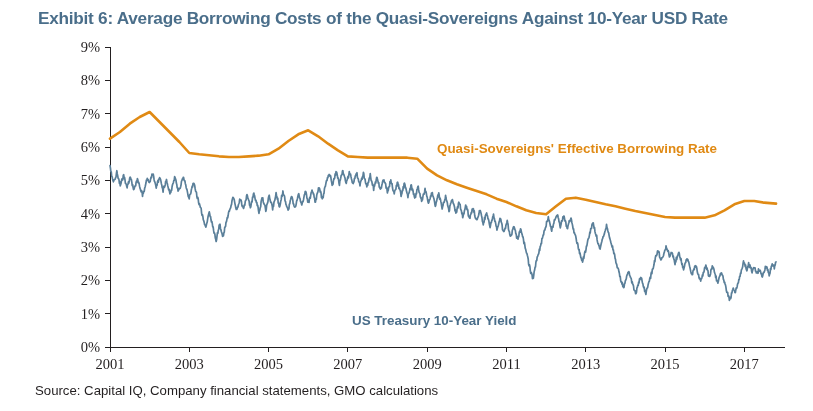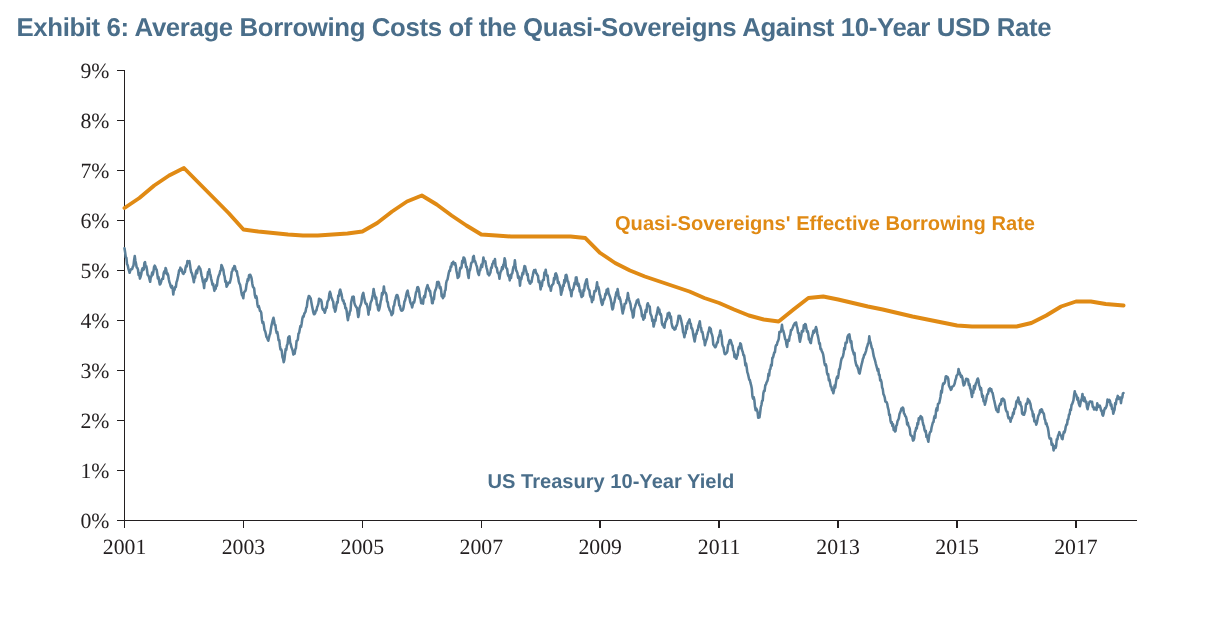--- a/index.html
+++ b/index.html
@@ -13,20 +13,21 @@
     font-family: "Liberation Sans", sans-serif;
     overflow: hidden;
     position: relative;
   }
   #exhibit-root {
     position: relative;
     width: 649px;
     height: 411px;
     background: #ffffff;
     box-sizing: border-box;
+    margin-left: 27px;
   }
   #chart-title {
     position: absolute;
     left: 11px;
     top: 7px;
     width: 795px;
     font-family: "Liberation Sans", sans-serif;
     font-size: 17.2px;
     font-weight: bold;
     color: #4A6E8A;
@@ -160,14 +161,15 @@
       <path id="series-blue" class="series-path" d="M83.00,131.49 L83.43,134.22 L83.86,137.56 L84.28,137.90 L84.71,142.21 L85.14,142.80 L85.57,145.01 L86.00,146.45 L86.42,147.84 L86.85,146.45 L87.28,145.53 L87.71,145.51 L88.14,145.28 L88.56,143.77 L88.99,143.13 L89.42,139.32 L89.85,136.72 L90.28,139.97 L90.70,141.76 L91.13,144.37 L91.56,144.58 L91.99,145.75 L92.42,149.42 L92.84,147.93 L93.27,151.80 L93.70,150.54 L94.13,148.96 L94.56,146.31 L94.99,144.85 L95.41,146.07 L95.84,145.64 L96.27,141.32 L96.70,140.74 L97.13,144.03 L97.55,143.48 L97.98,145.73 L98.41,149.31 L98.84,149.56 L99.27,150.34 L99.69,152.28 L100.12,153.87 L100.55,150.61 L100.98,150.32 L101.41,147.77 L101.83,149.17 L102.26,147.31 L102.69,144.05 L103.12,143.11 L103.55,143.78 L103.97,145.37 L104.40,145.55 L104.83,148.31 L105.26,151.70 L105.69,150.69 L106.11,153.58 L106.54,155.65 L106.97,155.33 L107.40,153.93 L107.83,152.32 L108.25,151.74 L108.68,151.86 L109.11,148.17 L109.54,146.92 L109.97,147.90 L110.39,144.64 L110.82,145.74 L111.25,148.85 L111.68,148.23 L112.11,149.45 L112.53,152.18 L112.96,154.19 L113.39,155.25 L113.82,156.92 L114.25,157.76 L114.68,156.67 L115.10,158.21 L115.53,162.33 L115.96,158.77 L116.39,159.18 L116.82,157.31 L117.24,157.32 L117.67,154.10 L118.10,153.02 L118.53,151.03 L118.96,149.05 L119.38,146.21 L119.81,146.46 L120.24,144.43 L120.67,146.23 L121.10,145.53 L121.52,147.19 L121.95,148.30 L122.38,148.54 L122.81,147.56 L123.24,147.43 L123.66,144.73 L124.09,143.00 L124.52,143.68 L124.95,140.04 L125.38,141.28 L125.80,140.58 L126.23,140.05 L126.66,142.44 L127.09,145.71 L127.52,147.60 L127.94,148.14 L128.37,149.91 L128.80,151.59 L129.23,154.22 L129.66,151.50 L130.08,151.27 L130.51,147.86 L130.94,146.45 L131.37,148.20 L131.80,145.40 L132.22,144.74 L132.65,143.66 L133.08,144.62 L133.51,145.22 L133.94,147.12 L134.37,149.70 L134.79,151.13 L135.22,153.74 L135.65,154.60 L136.08,158.07 L136.51,153.35 L136.93,152.25 L137.36,153.36 L137.79,152.35 L138.22,150.94 L138.65,147.36 L139.07,147.78 L139.50,145.48 L139.93,148.19 L140.36,149.62 L140.79,151.89 L141.21,153.59 L141.64,155.86 L142.07,155.18 L142.50,157.47 L142.93,159.90 L143.35,157.76 L143.78,158.57 L144.21,155.96 L144.64,156.47 L145.07,152.74 L145.49,150.78 L145.92,149.63 L146.35,148.78 L146.78,146.65 L147.21,146.46 L147.63,142.67 L148.06,143.56 L148.49,144.73 L148.92,145.92 L149.35,149.08 L149.77,150.39 L150.20,153.91 L150.63,153.48 L151.06,157.18 L151.49,156.24 L151.91,155.62 L152.34,154.48 L152.77,154.36 L153.20,154.40 L153.63,152.75 L154.06,150.85 L154.48,147.24 L154.91,146.61 L155.34,144.93 L155.77,145.26 L156.20,143.34 L156.62,143.59 L157.05,145.99 L157.48,146.80 L157.91,146.86 L158.34,149.72 L158.76,150.84 L159.19,153.74 L159.62,155.05 L160.05,155.78 L160.48,158.16 L160.90,160.62 L161.33,162.76 L161.76,163.22 L162.19,164.85 L162.62,161.13 L163.04,160.41 L163.47,160.13 L163.90,159.02 L164.33,155.79 L164.76,154.19 L165.18,152.08 L165.61,152.96 L166.04,149.44 L166.47,149.25 L166.90,149.25 L167.32,150.27 L167.75,151.80 L168.18,154.96 L168.61,157.15 L169.04,157.70 L169.46,158.34 L169.89,162.71 L170.32,164.50 L170.75,163.24 L171.18,164.65 L171.60,168.81 L172.03,170.65 L172.46,169.84 L172.89,171.36 L173.32,173.28 L173.75,173.44 L174.17,174.50 L174.60,179.10 L175.03,181.29 L175.46,180.72 L175.89,182.71 L176.31,185.93 L176.74,186.69 L177.17,188.32 L177.60,190.55 L178.03,191.04 L178.45,192.24 L178.88,193.17 L179.31,191.23 L179.74,189.36 L180.17,188.28 L180.59,185.37 L181.02,182.80 L181.45,180.97 L181.88,179.26 L182.31,177.83 L182.73,179.83 L183.16,182.59 L183.59,182.64 L184.02,185.99 L184.45,187.96 L184.87,187.40 L185.30,189.63 L185.73,192.93 L186.16,192.78 L186.59,196.47 L187.01,199.04 L187.44,198.82 L187.87,200.16 L188.30,203.99 L188.73,205.22 L189.15,207.48 L189.58,205.84 L190.01,202.19 L190.44,198.64 L190.87,199.27 L191.29,196.19 L191.72,195.40 L192.15,191.17 L192.58,190.55 L193.01,190.19 L193.44,194.46 L193.86,195.50 L194.29,197.54 L194.72,198.58 L195.15,199.99 L195.58,202.41 L196.00,201.21 L196.43,201.85 L196.86,198.96 L197.29,198.13 L197.72,193.22 L198.14,193.03 L198.57,192.32 L199.00,188.28 L199.43,187.93 L199.86,185.55 L200.28,183.38 L200.71,183.86 L201.14,181.52 L201.57,178.40 L202.00,176.86 L202.42,177.07 L202.85,175.19 L203.28,174.50 L203.71,173.69 L204.14,171.26 L204.56,170.52 L204.99,166.66 L205.42,165.07 L205.85,163.38 L206.28,163.52 L206.70,164.34 L207.13,165.01 L207.56,167.54 L207.99,169.81 L208.42,171.91 L208.84,174.11 L209.27,175.49 L209.70,175.51 L210.13,174.72 L210.56,173.02 L210.98,173.00 L211.41,170.75 L211.84,169.78 L212.27,168.40 L212.70,165.17 L213.13,165.39 L213.55,166.28 L213.98,165.96 L214.41,167.20 L214.84,171.22 L215.27,172.39 L215.69,172.17 L216.12,173.39 L216.55,174.48 L216.98,172.95 L217.41,170.79 L217.83,171.20 L218.26,167.42 L218.69,166.41 L219.12,165.84 L219.55,161.86 L219.97,160.54 L220.40,161.74 L220.83,164.18 L221.26,164.95 L221.69,166.31 L222.11,166.91 L222.54,171.09 L222.97,171.61 L223.40,173.77 L223.83,172.59 L224.25,169.71 L224.68,167.42 L225.11,167.82 L225.54,162.99 L225.97,163.35 L226.39,160.11 L226.82,159.04 L227.25,160.82 L227.68,162.08 L228.11,164.85 L228.53,166.48 L228.96,166.24 L229.39,168.52 L229.82,168.33 L230.25,171.54 L230.67,171.25 L231.10,173.32 L231.53,176.97 L231.96,179.45 L232.39,176.67 L232.82,176.16 L233.24,173.52 L233.67,173.04 L234.10,167.61 L234.53,165.72 L234.96,163.94 L235.38,165.47 L235.81,163.75 L236.24,167.98 L236.67,169.27 L237.10,170.03 L237.52,170.80 L237.95,171.28 L238.38,174.09 L238.81,177.37 L239.24,175.74 L239.66,171.42 L240.09,170.05 L240.52,169.17 L240.95,167.62 L241.38,163.88 L241.80,162.19 L242.23,161.24 L242.66,164.12 L243.09,165.77 L243.52,167.75 L243.94,168.54 L244.37,168.46 L244.80,170.05 L245.23,172.00 L245.66,175.80 L246.08,171.22 L246.51,172.45 L246.94,168.38 L247.37,167.11 L247.80,166.32 L248.22,164.21 L248.65,162.10 L249.08,158.65 L249.51,161.46 L249.94,162.87 L250.36,165.26 L250.79,164.24 L251.22,169.15 L251.65,168.88 L252.08,172.37 L252.51,172.96 L252.93,171.83 L253.36,169.76 L253.79,166.97 L254.22,165.64 L254.65,161.34 L255.07,162.47 L255.50,160.74 L255.93,156.97 L256.36,160.64 L256.79,161.05 L257.21,161.35 L257.64,162.82 L258.07,167.07 L258.50,167.35 L258.93,170.43 L259.35,171.19 L259.78,172.79 L260.21,173.29 L260.64,174.33 L261.07,176.09 L261.49,175.14 L261.92,174.97 L262.35,170.13 L262.78,169.76 L263.21,166.85 L263.63,165.40 L264.06,163.68 L264.49,162.65 L264.92,162.82 L265.35,164.07 L265.77,166.18 L266.20,169.80 L266.63,169.79 L267.06,172.01 L267.49,173.04 L267.91,173.14 L268.34,172.86 L268.77,172.08 L269.20,170.09 L269.63,166.97 L270.05,166.30 L270.48,164.38 L270.91,162.21 L271.34,160.53 L271.77,159.74 L272.20,162.12 L272.62,163.97 L273.05,164.68 L273.48,167.39 L273.91,168.36 L274.34,169.16 L274.76,170.94 L275.19,169.18 L275.62,167.30 L276.05,167.73 L276.48,165.90 L276.90,163.40 L277.33,160.90 L277.76,160.36 L278.19,157.61 L278.62,157.37 L279.04,158.29 L279.47,160.40 L279.90,164.16 L280.33,164.90 L280.76,168.09 L281.18,166.56 L281.61,168.03 L282.04,168.40 L282.47,164.37 L282.90,163.18 L283.32,164.16 L283.75,160.78 L284.18,158.65 L284.61,157.55 L285.04,156.09 L285.46,157.89 L285.89,158.32 L286.32,160.08 L286.75,159.94 L287.18,163.26 L287.60,164.15 L288.03,168.13 L288.46,168.17 L288.89,165.29 L289.32,165.40 L289.74,161.11 L290.17,159.59 L290.60,158.66 L291.03,157.30 L291.46,153.95 L291.89,154.29 L292.31,153.93 L292.74,155.05 L293.17,158.10 L293.60,157.23 L294.03,159.04 L294.45,163.60 L294.88,162.43 L295.31,164.79 L295.74,163.60 L296.17,163.63 L296.59,159.95 L297.02,159.35 L297.45,154.70 L297.88,153.02 L298.31,152.52 L298.73,150.37 L299.16,148.01 L299.59,146.33 L300.02,146.61 L300.45,143.61 L300.87,143.86 L301.30,141.31 L301.73,141.35 L302.16,140.49 L302.59,141.70 L303.01,142.34 L303.44,141.49 L303.87,143.28 L304.30,146.66 L304.73,148.61 L305.15,151.35 L305.58,150.79 L306.01,150.20 L306.44,146.74 L306.87,144.54 L307.29,144.95 L307.72,143.95 L308.15,139.85 L308.58,141.13 L309.01,137.65 L309.43,137.88 L309.86,138.81 L310.29,141.08 L310.72,144.02 L311.15,143.93 L311.58,145.88 L312.00,149.26 L312.43,151.38 L312.86,146.92 L313.29,146.07 L313.72,144.16 L314.14,141.51 L314.57,140.91 L315.00,140.74 L315.43,137.16 L315.86,136.64 L316.28,139.92 L316.71,140.14 L317.14,141.45 L317.57,142.74 L318.00,143.93 L318.42,146.85 L318.85,148.41 L319.28,149.38 L319.71,146.55 L320.14,146.20 L320.56,144.06 L320.99,142.39 L321.42,143.96 L321.85,141.08 L322.28,137.67 L322.70,139.81 L323.13,140.06 L323.56,140.12 L323.99,142.67 L324.42,144.69 L324.84,146.15 L325.27,148.70 L325.70,149.04 L326.13,149.57 L326.56,148.53 L326.98,147.60 L327.41,144.41 L327.84,144.64 L328.27,141.98 L328.70,141.57 L329.12,139.96 L329.55,140.43 L329.98,138.70 L330.41,143.54 L330.84,144.18 L331.27,144.84 L331.69,147.49 L332.12,148.17 L332.55,148.76 L332.98,151.84 L333.41,148.67 L333.83,146.93 L334.26,146.42 L334.69,144.07 L335.12,145.29 L335.55,142.50 L335.97,141.90 L336.40,138.23 L336.83,139.73 L337.26,144.23 L337.69,144.81 L338.11,145.37 L338.54,148.92 L338.97,150.01 L339.40,149.82 L339.83,152.95 L340.25,149.56 L340.68,151.35 L341.11,148.40 L341.54,148.26 L341.97,145.51 L342.39,143.76 L342.82,143.56 L343.25,139.55 L343.68,143.34 L344.11,146.46 L344.53,146.86 L344.96,148.11 L345.39,151.26 L345.82,150.31 L346.25,151.60 L346.67,156.47 L347.10,151.71 L347.53,152.16 L347.96,150.05 L348.39,147.84 L348.81,148.85 L349.24,145.65 L349.67,143.41 L350.10,143.58 L350.53,145.82 L350.96,147.14 L351.38,149.42 L351.81,148.78 L352.24,153.08 L352.67,153.02 L353.10,154.80 L353.52,155.08 L353.95,153.67 L354.38,154.03 L354.81,151.22 L355.24,149.53 L355.66,147.31 L356.09,146.10 L356.52,146.11 L356.95,145.93 L357.38,148.15 L357.80,148.29 L358.23,149.33 L358.66,149.89 L359.09,154.12 L359.52,153.29 L359.94,154.80 L360.37,158.99 L360.80,156.75 L361.23,156.64 L361.66,153.37 L362.08,152.55 L362.51,152.66 L362.94,147.69 L363.37,148.62 L363.80,145.82 L364.22,149.16 L364.65,149.76 L365.08,149.68 L365.51,153.96 L365.94,156.29 L366.36,157.19 L366.79,157.15 L367.22,159.84 L367.65,157.20 L368.08,156.04 L368.50,155.69 L368.93,155.07 L369.36,151.28 L369.79,152.32 L370.22,148.48 L370.65,148.22 L371.07,149.52 L371.50,150.71 L371.93,154.57 L372.36,153.86 L372.79,155.31 L373.21,156.46 L373.64,158.39 L374.07,162.52 L374.50,160.54 L374.93,159.36 L375.35,156.16 L375.78,156.67 L376.21,152.67 L376.64,154.34 L377.07,149.63 L377.49,149.17 L377.92,150.46 L378.35,153.23 L378.78,153.73 L379.21,155.77 L379.63,157.83 L380.06,159.24 L380.49,160.17 L380.92,163.56 L381.35,160.08 L381.77,159.31 L382.20,158.68 L382.63,156.63 L383.06,154.46 L383.49,155.42 L383.91,150.99 L384.34,150.93 L384.77,153.68 L385.20,156.42 L385.63,155.12 L386.05,156.81 L386.48,160.32 L386.91,159.62 L387.34,162.72 L387.77,164.02 L388.19,162.85 L388.62,163.20 L389.05,159.25 L389.48,159.79 L389.91,155.69 L390.34,154.76 L390.76,152.95 L391.19,152.14 L391.62,155.42 L392.05,158.12 L392.48,158.98 L392.90,159.47 L393.33,162.77 L393.76,164.08 L394.19,163.77 L394.62,167.47 L395.04,164.28 L395.47,165.84 L395.90,162.75 L396.33,160.03 L396.76,160.00 L397.18,160.08 L397.61,157.72 L398.04,154.24 L398.47,158.22 L398.90,157.41 L399.32,159.09 L399.75,162.23 L400.18,163.14 L400.61,165.92 L401.04,167.97 L401.46,169.24 L401.89,168.25 L402.32,165.58 L402.75,165.66 L403.18,164.42 L403.60,161.85 L404.03,162.51 L404.46,159.11 L404.89,159.71 L405.32,158.53 L405.74,161.50 L406.17,162.57 L406.60,163.80 L407.03,165.10 L407.46,167.24 L407.88,170.25 L408.31,172.38 L408.74,171.43 L409.17,168.39 L409.60,167.43 L410.03,165.04 L410.45,163.20 L410.88,160.91 L411.31,162.80 L411.74,158.76 L412.17,161.10 L412.59,165.13 L413.02,164.11 L413.45,165.36 L413.88,167.67 L414.31,169.53 L414.73,172.69 L415.16,175.01 L415.59,172.85 L416.02,171.55 L416.45,168.45 L416.87,168.45 L417.30,168.17 L417.73,165.82 L418.16,165.28 L418.59,161.42 L419.01,164.03 L419.44,165.90 L419.87,167.26 L420.30,168.57 L420.73,171.80 L421.15,173.08 L421.58,174.39 L422.01,177.74 L422.44,176.61 L422.87,171.90 L423.29,170.71 L423.72,169.20 L424.15,168.22 L424.58,166.33 L425.01,166.65 L425.43,165.64 L425.86,167.64 L426.29,169.57 L426.72,169.97 L427.15,171.58 L427.57,173.18 L428.00,176.92 L428.43,175.87 L428.86,179.11 L429.29,178.00 L429.72,178.05 L430.14,174.39 L430.57,172.60 L431.00,173.94 L431.43,169.25 L431.86,168.17 L432.28,169.50 L432.71,170.13 L433.14,170.25 L433.57,174.96 L434.00,175.95 L434.42,176.95 L434.85,179.97 L435.28,179.03 L435.71,183.73 L436.14,182.15 L436.56,179.28 L436.99,179.84 L437.42,176.55 L437.85,175.73 L438.28,173.39 L438.70,170.99 L439.13,172.93 L439.56,172.40 L439.99,175.67 L440.42,175.12 L440.84,176.37 L441.27,181.36 L441.70,182.66 L442.13,182.24 L442.56,184.11 L442.98,184.36 L443.41,180.91 L443.84,180.33 L444.27,178.42 L444.70,178.90 L445.12,175.03 L445.55,175.59 L445.98,174.51 L446.41,174.93 L446.84,178.05 L447.26,176.89 L447.69,181.26 L448.12,183.31 L448.55,184.52 L448.98,184.42 L449.41,185.52 L449.83,185.73 L450.26,185.39 L450.69,183.58 L451.12,183.05 L451.55,181.55 L451.97,179.76 L452.40,176.60 L452.83,177.39 L453.26,176.53 L453.69,177.93 L454.11,179.44 L454.54,181.75 L454.97,183.75 L455.40,187.49 L455.83,188.36 L456.25,190.83 L456.68,188.33 L457.11,188.24 L457.54,183.36 L457.97,185.47 L458.39,181.47 L458.82,180.84 L459.25,179.91 L459.68,178.95 L460.11,181.73 L460.53,181.79 L460.96,184.85 L461.39,184.92 L461.82,186.71 L462.25,189.48 L462.67,191.46 L463.10,193.65 L463.53,191.24 L463.96,188.48 L464.39,188.59 L464.81,186.18 L465.24,186.14 L465.67,183.08 L466.10,181.98 L466.53,180.16 L466.95,183.66 L467.38,184.49 L467.81,187.39 L468.24,187.21 L468.67,189.33 L469.10,192.17 L469.52,192.54 L469.95,196.16 L470.38,194.32 L470.81,192.86 L471.24,191.91 L471.66,190.06 L472.09,187.74 L472.52,186.82 L472.95,184.34 L473.38,184.74 L473.80,185.18 L474.23,188.05 L474.66,189.00 L475.09,190.80 L475.52,195.65 L475.94,196.27 L476.37,196.96 L476.80,197.54 L477.23,197.07 L477.66,195.61 L478.08,194.19 L478.51,194.37 L478.94,191.10 L479.37,190.13 L479.80,188.70 L480.22,186.33 L480.65,188.50 L481.08,190.43 L481.51,195.51 L481.94,196.99 L482.36,197.48 L482.79,200.59 L483.22,202.06 L483.65,202.07 L484.08,201.46 L484.50,201.11 L484.93,200.16 L485.36,196.02 L485.79,195.48 L486.22,193.38 L486.64,192.69 L487.07,192.85 L487.50,194.05 L487.93,195.79 L488.36,196.35 L488.79,199.64 L489.21,200.14 L489.64,204.10 L490.07,202.26 L490.50,204.41 L490.93,205.18 L491.35,203.43 L491.78,202.68 L492.21,198.58 L492.64,197.24 L493.07,198.20 L493.49,194.91 L493.92,195.39 L494.35,197.61 L494.78,199.65 L495.21,200.69 L495.63,202.83 L496.06,202.81 L496.49,205.63 L496.92,209.59 L497.35,208.27 L497.77,210.67 L498.20,214.08 L498.63,215.24 L499.06,217.13 L499.49,219.10 L499.91,219.38 L500.34,221.29 L500.77,222.90 L501.20,224.97 L501.63,230.32 L502.05,231.76 L502.48,230.78 L502.91,232.74 L503.34,237.20 L503.77,239.51 L504.19,238.38 L504.62,239.18 L505.05,240.71 L505.48,244.55 L505.91,243.89 L506.33,244.27 L506.76,241.11 L507.19,237.51 L507.62,236.01 L508.05,233.27 L508.48,233.02 L508.90,228.28 L509.33,226.52 L509.76,226.62 L510.19,222.93 L510.62,222.37 L511.04,220.92 L511.47,220.24 L511.90,218.88 L512.33,215.18 L512.76,216.35 L513.18,212.45 L513.61,211.90 L514.04,209.27 L514.47,209.73 L514.90,204.54 L515.32,204.41 L515.75,202.80 L516.18,200.94 L516.61,200.92 L517.04,197.06 L517.46,196.07 L517.89,196.05 L518.32,194.04 L518.75,193.29 L519.18,191.98 L519.60,187.29 L520.03,187.24 L520.46,187.31 L520.89,185.79 L521.32,182.57 L521.74,185.86 L522.17,186.34 L522.60,188.06 L523.03,190.01 L523.46,192.23 L523.88,192.51 L524.31,195.74 L524.74,197.22 L525.17,193.13 L525.60,192.35 L526.02,193.18 L526.45,190.06 L526.88,189.25 L527.31,185.97 L527.74,186.12 L528.17,185.16 L528.59,184.15 L529.02,182.96 L529.45,182.17 L529.88,181.41 L530.31,182.25 L530.73,180.99 L531.16,183.45 L531.59,184.73 L532.02,187.93 L532.45,188.01 L532.87,191.49 L533.30,193.85 L533.73,191.71 L534.16,189.76 L534.59,186.69 L535.01,186.54 L535.44,186.96 L535.87,182.89 L536.30,184.48 L536.73,182.08 L537.15,182.29 L537.58,184.87 L538.01,187.19 L538.44,186.77 L538.87,188.57 L539.29,192.38 L539.72,192.07 L540.15,194.30 L540.58,194.71 L541.01,191.69 L541.43,190.16 L541.86,188.54 L542.29,186.51 L542.72,187.79 L543.15,186.55 L543.57,185.49 L544.00,184.05 L544.43,185.54 L544.86,188.47 L545.29,190.12 L545.71,192.25 L546.14,195.13 L546.57,194.81 L547.00,198.82 L547.43,198.63 L547.86,200.17 L548.28,200.85 L548.71,202.04 L549.14,204.52 L549.57,207.66 L550.00,209.50 L550.42,208.75 L550.85,210.02 L551.28,214.20 L551.71,215.73 L552.14,215.37 L552.56,219.59 L552.99,218.98 L553.42,221.28 L553.85,223.76 L554.28,223.98 L554.70,226.22 L555.13,226.36 L555.56,228.14 L555.99,226.23 L556.42,222.91 L556.84,224.47 L557.27,221.07 L557.70,218.29 L558.13,217.08 L558.56,218.12 L558.98,215.84 L559.41,212.14 L559.84,211.97 L560.27,209.27 L560.70,206.55 L561.12,204.92 L561.55,204.39 L561.98,203.52 L562.41,201.32 L562.84,198.04 L563.26,198.96 L563.69,194.57 L564.12,194.87 L564.55,194.18 L564.98,190.66 L565.40,189.71 L565.83,189.07 L566.26,188.91 L566.69,191.74 L567.12,194.41 L567.55,193.46 L567.97,197.68 L568.40,199.54 L568.83,200.67 L569.26,202.32 L569.69,201.34 L570.11,205.93 L570.54,208.09 L570.97,209.83 L571.40,209.70 L571.83,211.38 L572.25,212.50 L572.68,214.59 L573.11,215.03 L573.54,212.87 L573.97,210.75 L574.39,208.98 L574.82,207.48 L575.25,205.28 L575.68,204.45 L576.11,202.55 L576.53,202.44 L576.96,201.09 L577.39,199.87 L577.82,197.75 L578.25,196.70 L578.67,195.05 L579.10,194.38 L579.53,190.24 L579.96,193.39 L580.39,194.33 L580.81,196.45 L581.24,198.20 L581.67,198.74 L582.10,201.33 L582.53,203.63 L582.95,204.86 L583.38,206.37 L583.81,208.21 L584.24,209.84 L584.67,211.36 L585.09,213.18 L585.52,211.94 L585.95,215.86 L586.38,215.91 L586.81,219.67 L587.24,219.16 L587.66,220.65 L588.09,224.39 L588.52,225.39 L588.95,228.81 L589.38,229.61 L589.80,230.86 L590.23,233.67 L590.66,233.85 L591.09,234.22 L591.52,235.31 L591.94,237.80 L592.37,239.23 L592.80,242.74 L593.23,242.37 L593.66,246.45 L594.08,247.97 L594.51,247.39 L594.94,250.02 L595.37,248.81 L595.80,252.67 L596.22,251.13 L596.65,253.65 L597.08,253.22 L597.51,249.80 L597.94,249.24 L598.36,246.72 L598.79,246.02 L599.22,245.01 L599.65,242.09 L600.08,240.96 L600.50,240.04 L600.93,238.43 L601.36,239.23 L601.79,237.64 L602.22,238.29 L602.64,241.56 L603.07,242.05 L603.50,243.37 L603.93,243.78 L604.36,245.33 L604.78,249.00 L605.21,247.79 L605.64,249.95 L606.07,250.62 L606.50,251.97 L606.93,255.73 L607.35,256.40 L607.78,256.48 L608.21,257.35 L608.64,259.73 L609.07,259.47 L609.49,258.19 L609.92,253.92 L610.35,253.28 L610.78,251.19 L611.21,251.56 L611.63,248.02 L612.06,248.88 L612.49,244.93 L612.92,245.69 L613.35,244.22 L613.77,243.46 L614.20,244.82 L614.63,244.25 L615.06,246.83 L615.49,249.04 L615.91,249.87 L616.34,252.51 L616.77,253.67 L617.20,253.18 L617.63,257.35 L618.05,256.35 L618.48,258.87 L618.91,260.48 L619.34,257.19 L619.77,254.82 L620.19,253.91 L620.62,253.70 L621.05,251.02 L621.48,249.30 L621.91,247.66 L622.33,247.33 L622.76,244.46 L623.19,243.13 L623.62,244.49 L624.05,239.61 L624.47,238.09 L624.90,239.66 L625.33,235.32 L625.76,235.08 L626.19,234.64 L626.62,232.44 L627.04,230.47 L627.47,226.52 L627.90,227.70 L628.33,223.61 L628.76,221.67 L629.18,221.99 L629.61,221.60 L630.04,220.29 L630.47,217.03 L630.90,216.88 L631.32,218.16 L631.75,217.45 L632.18,218.43 L632.61,223.05 L633.04,223.95 L633.46,224.78 L633.89,225.91 L634.32,225.54 L634.75,223.76 L635.18,223.63 L635.60,223.44 L636.03,222.68 L636.46,221.73 L636.89,219.53 L637.32,218.43 L637.74,216.38 L638.17,215.98 L638.60,215.50 L639.03,211.94 L639.46,213.97 L639.88,214.65 L640.31,216.13 L640.74,217.31 L641.17,216.57 L641.60,217.89 L642.02,221.04 L642.45,222.96 L642.88,222.52 L643.31,221.03 L643.74,219.81 L644.16,218.46 L644.59,218.99 L645.02,218.71 L645.45,219.37 L645.88,222.80 L646.31,221.91 L646.73,224.76 L647.16,225.65 L647.59,228.29 L648.02,230.64 L648.45,226.63 L648.87,227.93 L649.30,223.37 L649.73,225.45 L650.16,223.42 L650.59,221.50 L651.01,220.99 L651.44,219.14 L651.87,218.32 L652.30,219.42 L652.73,222.81 L653.15,223.67 L653.58,225.77 L654.01,224.56 L654.44,227.97 L654.87,230.71 L655.29,229.77 L655.72,233.59 L656.15,233.09 L656.58,235.82 L657.01,234.14 L657.43,232.56 L657.86,230.07 L658.29,228.74 L658.72,228.56 L659.15,225.76 L659.57,225.35 L660.00,224.90 L660.43,226.36 L660.86,225.48 L661.29,227.45 L661.71,227.88 L662.14,229.93 L662.57,232.15 L663.00,233.79 L663.43,235.84 L663.85,237.78 L664.28,239.51 L664.71,239.04 L665.14,240.70 L665.57,240.70 L666.00,236.78 L666.42,236.33 L666.85,234.96 L667.28,235.58 L667.71,232.23 L668.14,233.15 L668.56,231.71 L668.99,232.14 L669.42,232.53 L669.85,234.36 L670.28,237.76 L670.70,239.56 L671.13,240.52 L671.56,240.47 L671.99,243.62 L672.42,244.82 L672.84,244.25 L673.27,244.99 L673.70,247.18 L674.13,244.95 L674.56,244.80 L674.98,243.42 L675.41,240.97 L675.84,241.98 L676.27,238.44 L676.70,238.55 L677.12,237.29 L677.55,233.87 L677.98,233.02 L678.41,233.91 L678.84,230.99 L679.26,232.80 L679.69,235.40 L680.12,234.06 L680.55,236.43 L680.98,236.76 L681.40,241.64 L681.83,242.22 L682.26,241.35 L682.69,242.47 L683.12,241.25 L683.54,239.90 L683.97,235.63 L684.40,234.81 L684.83,235.18 L685.26,231.93 L685.69,233.04 L686.11,233.05 L686.54,234.15 L686.97,235.27 L687.40,238.17 L687.83,239.30 L688.25,240.27 L688.68,243.67 L689.11,242.18 L689.54,246.93 L689.97,246.41 L690.39,246.92 L690.82,249.11 L691.25,247.83 L691.68,245.70 L692.11,243.50 L692.53,242.52 L692.96,241.75 L693.39,239.58 L693.82,240.67 L694.25,238.81 L694.67,239.20 L695.10,240.72 L695.53,241.21 L695.96,242.08 L696.39,245.27 L696.81,246.07 L697.24,248.72 L697.67,248.16 L698.10,250.06 L698.53,251.08 L698.95,253.47 L699.38,256.84 L699.81,258.42 L700.24,258.55 L700.67,258.34 L701.09,262.50 L701.52,261.68 L701.95,262.79 L702.38,266.30 L702.81,264.23 L703.23,263.34 L703.66,264.69 L704.09,263.36 L704.52,258.77 L704.95,258.98 L705.38,256.32 L705.80,255.53 L706.23,254.09 L706.66,255.39 L707.09,256.11 L707.52,256.74 L707.94,258.49 L708.37,258.72 L708.80,255.89 L709.23,253.83 L709.66,254.34 L710.08,252.99 L710.51,250.36 L710.94,249.07 L711.37,249.00 L711.80,245.67 L712.22,245.56 L712.65,242.39 L713.08,242.27 L713.51,239.00 L713.94,239.42 L714.36,235.98 L714.79,235.30 L715.22,234.23 L715.65,232.76 L716.08,229.28 L716.50,226.88 L716.93,229.10 L717.36,228.93 L717.79,230.27 L718.22,232.53 L718.64,231.08 L719.07,234.62 L719.50,235.94 L719.93,236.84 L720.36,234.54 L720.78,232.67 L721.21,231.75 L721.64,228.61 L722.07,232.34 L722.50,233.35 L722.92,230.94 L723.35,232.58 L723.78,234.09 L724.21,233.77 L724.64,237.37 L725.07,238.84 L725.49,236.72 L725.92,235.41 L726.35,234.00 L726.78,233.58 L727.21,233.72 L727.63,233.99 L728.06,233.93 L728.49,237.26 L728.92,237.21 L729.35,239.01 L729.77,237.93 L730.20,238.75 L730.63,237.67 L731.06,239.29 L731.49,234.91 L731.91,236.20 L732.34,237.11 L732.77,237.34 L733.20,236.37 L733.63,237.74 L734.05,239.83 L734.48,239.68 L734.91,242.36 L735.34,243.13 L735.77,241.56 L736.19,239.36 L736.62,238.12 L737.05,238.32 L737.48,237.33 L737.91,235.97 L738.33,232.36 L738.76,233.99 L739.19,233.22 L739.62,232.64 L740.05,233.50 L740.47,236.42 L740.90,235.60 L741.33,238.67 L741.76,238.38 L742.19,241.84 L742.61,240.25 L743.04,239.24 L743.47,234.65 L743.90,235.57 L744.33,232.23 L744.76,231.64 L745.18,229.92 L745.61,231.97 L746.04,231.42 L746.47,231.06 L746.90,230.99 L747.32,234.80 L747.75,231.69 L748.18,231.00 L748.61,228.23 L749.04,228.00" stroke="#5A7F99" stroke-width="1.7"></path>
       <path id="series-orange" class="series-path" d="M83.00,104.67 L92.91,98.00 L102.82,89.67 L112.73,83.00 L122.64,78.00 L132.56,88.00 L142.47,98.00 L152.38,108.00 L162.29,119.00 L172.20,120.33 L182.11,121.33 L192.02,122.33 L201.93,123.00 L211.85,123.00 L221.76,122.33 L231.67,121.67 L241.58,120.33 L251.49,114.67 L261.40,107.00 L271.31,100.33 L281.22,96.33 L291.14,102.33 L301.05,109.67 L310.96,116.33 L320.87,122.33 L330.78,123.00 L340.69,123.67 L350.60,123.67 L360.51,123.67 L370.43,123.67 L380.34,123.67 L390.25,124.67 L400.16,134.67 L410.07,141.33 L419.98,146.33 L429.89,150.33 L439.80,153.67 L449.72,157.00 L459.63,160.33 L469.54,164.67 L479.45,168.00 L489.36,172.33 L499.27,176.33 L509.18,179.00 L519.09,180.33 L529.01,172.33 L538.92,164.67 L548.83,163.67 L558.74,165.67 L568.65,168.00 L578.56,170.33 L588.47,172.33 L598.38,174.67 L608.30,177.00 L618.21,179.00 L628.12,181.00 L638.03,183.00 L647.94,183.67 L657.85,183.67 L667.76,183.67 L677.67,183.67 L687.59,181.33 L697.50,176.33 L707.41,170.33 L717.32,167.00 L727.23,167.00 L737.14,168.67 L749.04,169.67" stroke="#E08A14" stroke-width="2.6"></path>
 
       <text id="orange-annotation" class="series-annotation" x="410" y="119" fill="#E08A14">Quasi-Sovereigns' Effective Borrowing Rate</text>
       <text id="blue-annotation" class="series-annotation" x="325" y="291" fill="#4A6E8A">US Treasury 10-Year Yield</text>
     </svg>
   </div>
 
   <div id="footer-rule"></div>
 
+  <div id="source-line">Source: Capital IQ, Company financial statements, GMO calculations</div>
 
 </div>
 
 </body></html>

